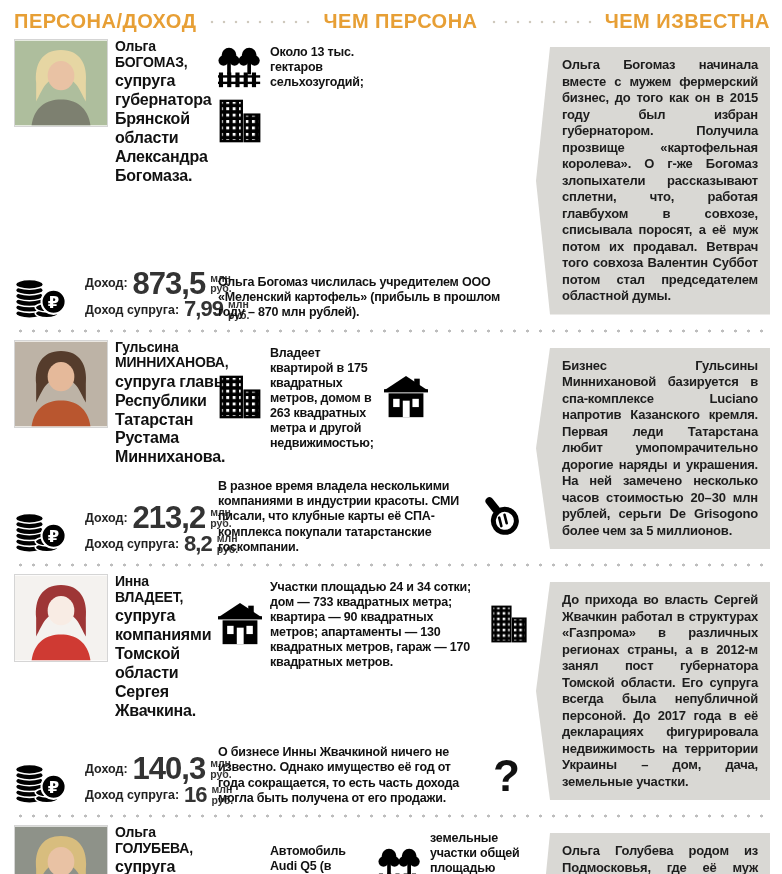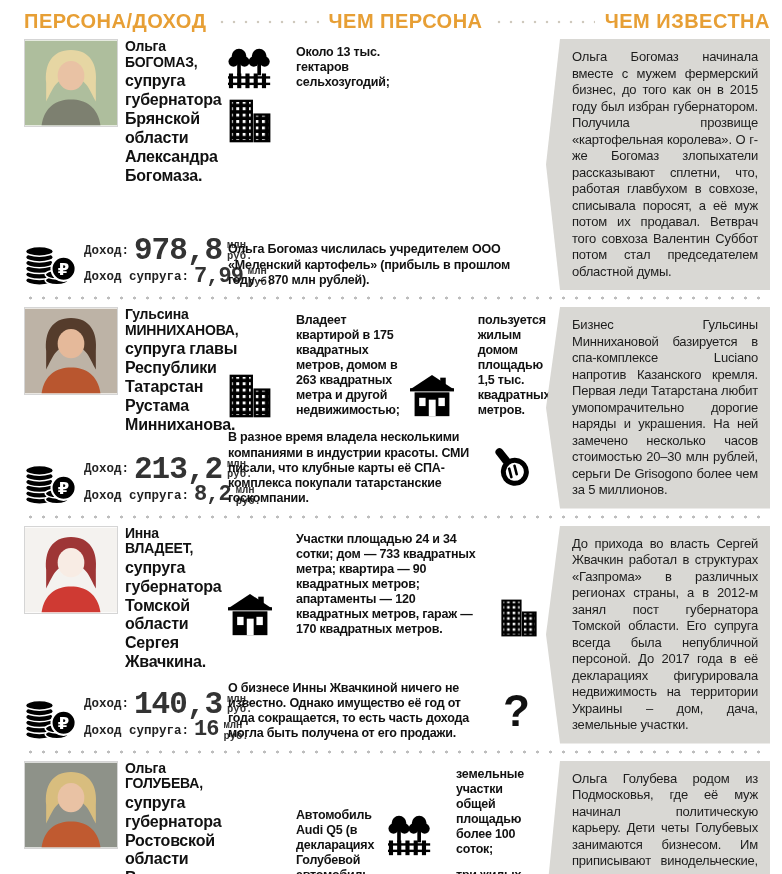--- a/index.html
+++ b/index.html
@@ -1,18 +1,18 @@
 <!DOCTYPE html>
 <html><head>
 <meta charset="utf-8">
 <style>
   html,body{margin:0;padding:0;background:#fff;}
   .page{
     width:782px;height:874px;box-sizing:border-box;
-    padding:8px 12px 6px 24px;
+    padding:8px 12px 6px 14px;
     font-family:"Liberation Sans","DejaVu Sans",sans-serif;
     color:#111;overflow:hidden;background:#fff;
   }
   
   .hdr{display:flex;align-items:center;margin:2px 0 6px 0;}
   .hcol{font-size:20px;font-weight:bold;color:#e79f35;letter-spacing:.5px;white-space:nowrap;}
   .hdots{flex:1;height:4px;margin:0 10px;
     background-image:radial-gradient(circle,#cfc9bd 1.4px,transparent 1.6px);
     background-size:12px 4px;background-repeat:repeat-x;background-position:left center;}
   
@@ -29,46 +29,46 @@
   .photo{width:92px;height:86px;flex:0 0 92px;border:1px solid #d5d5d5;}
   .photo svg{display:block;width:100%;height:100%;}
   .p1{--bg:#aebe9d;--hair:#e6d6a3;--skin:#e9c2a4;--body:#7d8070;}
   .p2{--bg:#bdb3a6;--hair:#553c2c;--skin:#e5b99a;--body:#b9562f;}
   .p3{--bg:#f4f2ef;--hair:#9e3636;--skin:#f8ece4;--body:#cf3a33;}
   .p4{--bg:#8e9289;--hair:#d8bd7e;--skin:#e9c2a4;--body:#c05a30;}
   .av-bg{fill:var(--bg);} .av-hair{fill:var(--hair);} .av-skin{fill:var(--skin);} .av-body{fill:var(--body);}
   .pname{font-size:14px;font-weight:bold;line-height:1.12;letter-spacing:-.2px;}
   .ptitle{font-size:16px;font-weight:bold;line-height:1.18;margin-top:2px;letter-spacing:-.2px;}
   
-  .income{display:flex;align-items:flex-start;gap:4px;margin-top:auto;padding-bottom:2px;font-family:Liberation Mono, monospace;}
+  .income{display:flex;align-items:flex-start;gap:15px;margin-top:auto;padding-bottom:2px;}
   .coins{width:56px;height:52px;flex:0 0 56px;}
   .ilines{display:flex;flex-direction:column;gap:1px;}
   .iline{display:flex;align-items:center;gap:5px;white-space:nowrap;}
   .ilabel{font-size:12.5px;font-weight:bold;color:#222;}
   .ival{font-weight:bold;color:#333;letter-spacing:-1px;line-height:.95;}
   .ival.big{font-size:31px;}
   .ival.small{font-size:22px;}
   .unit{display:inline-flex;flex-direction:column;font-size:10.5px;font-weight:bold;line-height:1.02;color:#333;}
   .unit i{font-style:normal;}
   
   .agrid{display:grid;grid-template-columns:1fr 1fr;column-gap:10px;}
   .acol{display:flex;flex-direction:column;}
-  .aitem{display:flex;gap:24px;margin-bottom:9px;align-items:flex-end;}
+  .aitem{display:flex;gap:8px;margin-bottom:9px;align-items:center;}
   .aicon{width:44px;height:44px;flex:0 0 44px;}
   .aicon.sm{width:38px;height:38px;flex-basis:38px;}
   .atext{font-size:12.5px;font-weight:bold;line-height:1.2;letter-spacing:-.2px;padding-top:2px;}
   .note{display:flex;align-items:center;gap:10px;margin-top:auto;padding-bottom:2px;}
   .ntext{font-size:12.5px;font-weight:bold;line-height:1.22;letter-spacing:-.2px;}
   .qmark{font-size:44px;font-weight:bold;color:#111;line-height:1;flex:0 0 auto;padding:0 8px;}
   .mirror{width:52px;height:54px;flex:0 0 52px;}
   
   .callout{
     background:#d9d8d4;flex:1;display:flex;align-items:center;
     clip-path:polygon(14px 0,100% 0,100% 100%,14px 100%,0 50%);
-    padding:10px 12px 10px 26px;margin:0 0;
+    padding:10px 12px 10px 26px;margin:8px 0;font-weight:bold;
   }
   .ctext{font-size:13px;line-height:1.27;color:#1d1d1d;text-align:justify;letter-spacing:-.2px;}
   
   .r1{min-height:150px;} .r2{min-height:146px;} .r3{min-height:130px;}
   .r4{min-height:170px;}
 </style>
 </head>
 <body>
 
 <svg width="0" height="0" style="position:absolute" aria-hidden="true">
@@ -182,21 +182,21 @@
           <div class="ptitle">супруга губернатора Брянской области Александра Богомаза.</div>
         </div>
       </div>
       <div class="income">
         <svg class="coins" viewBox="0 0 58 52">
             <use href="#i-coins"></use>
           </svg>
         <div class="ilines">
           <div class="iline">
             <span class="ilabel">Доход:</span>
-            <span class="ival big">978,8</span>
+            <span class="ival big">873,5</span>
             <span class="unit">
                 <i>млн</i>
                 <i>руб.</i>
               </span>
           </div>
           <div class="iline">
             <span class="ilabel">Доход супруга:</span>
             <span class="ival small">7,99</span>
             <span class="unit">
                 <i>млн</i>
@@ -277,21 +277,20 @@
         <div class="aitem">
           <svg class="aicon" viewBox="0 0 48 48">
               <use href="#i-building"></use>
             </svg>
           <div class="atext">Владеет квартирой в 175 квадратных метров, домом в 263 квадратных метра и другой недвижимостью;</div>
         </div>
         <div class="aitem">
           <svg class="aicon" viewBox="0 0 48 48">
               <use href="#i-house"></use>
             </svg>
-          <div class="atext">пользуется жилым домом площадью 1,5 тыс. квадратных метров.</div>
         </div>
       </div>
       <div class="note">
         <div class="ntext">В разное время владела несколькими компаниями в индустрии красоты. СМИ писали, что клубные карты её СПА-комплекса покупали татарстанские госкомпании.</div>
         <svg class="mirror" viewBox="0 0 52 54">
             <use href="#i-mirror"></use>
           </svg>
       </div>
     </div>
     <div class="c-right">
@@ -306,21 +305,21 @@
   <div class="row r3">
     <div class="c-left">
       <div class="person">
         <div class="photo p3">
             <svg viewBox="0 0 100 92">
               <use href="#i-avatar"></use>
             </svg>
           </div>
         <div>
           <div class="pname">Инна ВЛАДЕЕТ,</div>
-          <div class="ptitle">супруга губернатора Томской области Сергея Жвачкина.</div>
+          <div class="ptitle">супруга компаниями Томской области Сергея Жвачкина.</div>
         </div>
       </div>
       <div class="income">
         <svg class="coins" viewBox="0 0 58 52">
             <use href="#i-coins"></use>
           </svg>
         <div class="ilines">
           <div class="iline">
             <span class="ilabel">Доход:</span>
             <span class="ival big">140,3</span>
@@ -338,21 +337,21 @@
               </span>
           </div>
         </div>
       </div>
     </div>
     <div class="c-mid">
       <div class="aitem">
         <svg class="aicon" viewBox="0 0 48 48">
             <use href="#i-house"></use>
           </svg>
-        <div class="atext">Участки площадью 24 и 34 сотки; дом — 733 квадратных метра; квартира — 90 квадратных метров; апартаменты — 120 квадратных метров, гараж — 170 квадратных метров.</div>
+        <div class="atext">Участки площадью 24 и 34 сотки; дом — 733 квадратных метра; квартира — 90 квадратных метров; апартаменты — 130 квадратных метров, гараж — 170 квадратных метров.</div>
         <svg class="aicon sm" viewBox="0 0 48 48">
             <use href="#i-building"></use>
           </svg>
       </div>
       <div class="note">
         <div class="ntext">О бизнесе Инны Жвачкиной ничего не известно. Однако имущество её год от года сокращается, то есть часть дохода могла быть получена от его продажи.</div>
         <div class="qmark">?</div>
       </div>
     </div>
     <div class="c-right">

